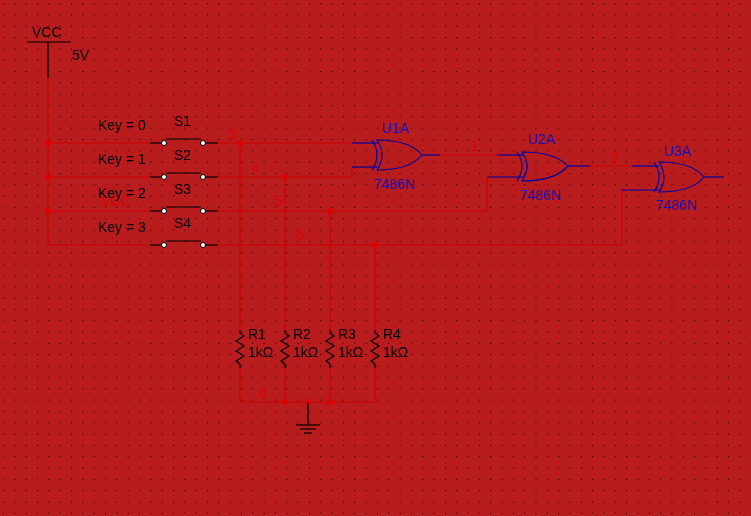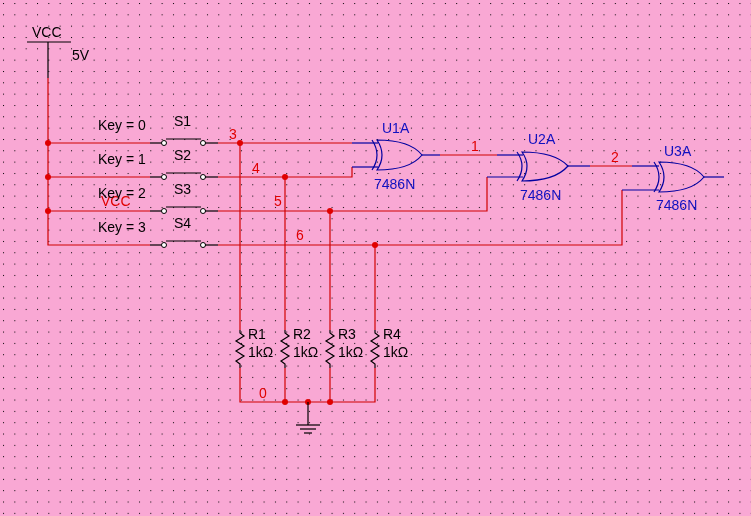--- a/index.html
+++ b/index.html
@@ -1,16 +1,16 @@
 <!DOCTYPE html>
 <html><head>
 <meta charset="utf-8">
 <style>
   html, body { margin: 0; padding: 0; background: #ffffff; }
-  #canvas { position: relative; width: 751px; height: 516px; overflow: hidden; background: #f9a8d4; }
+  #canvas { position: relative; width: 751px; height: 516px; overflow: hidden; background: #b91c1c; }
   svg { position: absolute; left: 0; top: 0; }
   .lbl { font-family: "Liberation Sans", sans-serif; font-size: 14px; }
   .blk { fill: #000000; }
   .red { fill: #e00000; }
   .blue { fill: #1010c0; }
   .w-red { stroke: #d00000; stroke-width: 1.2; fill: none; }
   .w-blk { stroke: #000000; stroke-width: 1.2; fill: none; }
   .w-blue { stroke: #0000a0; stroke-width: 1.2; fill: none; }
 </style>
 </head>

